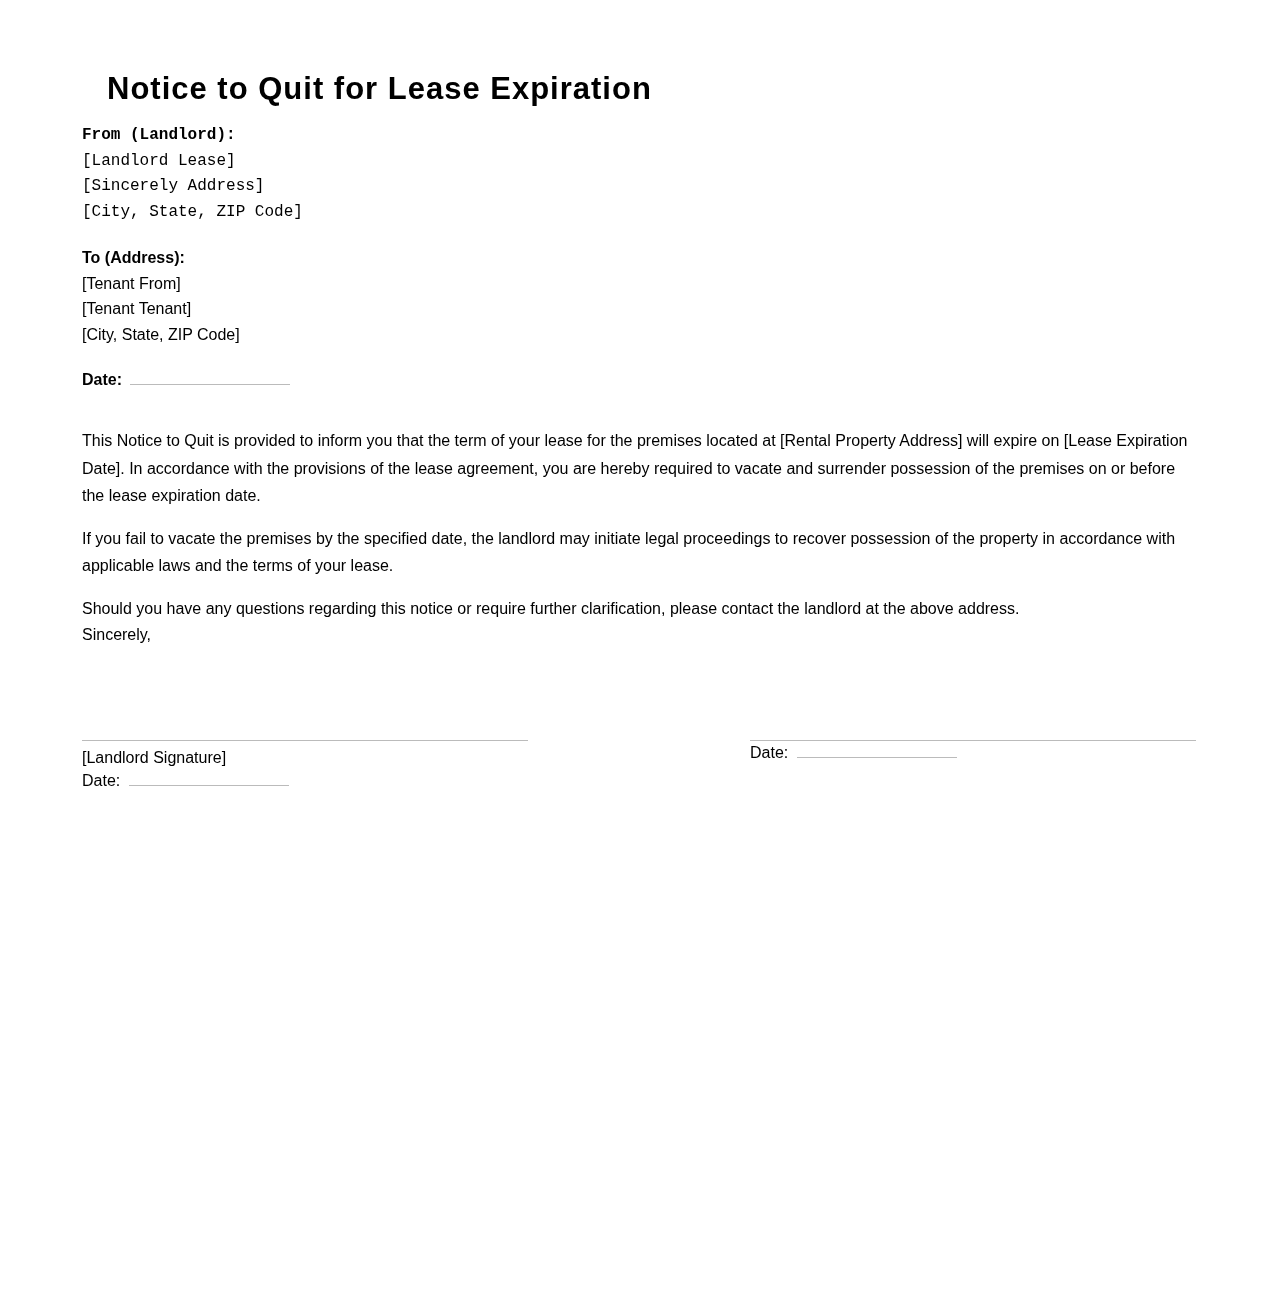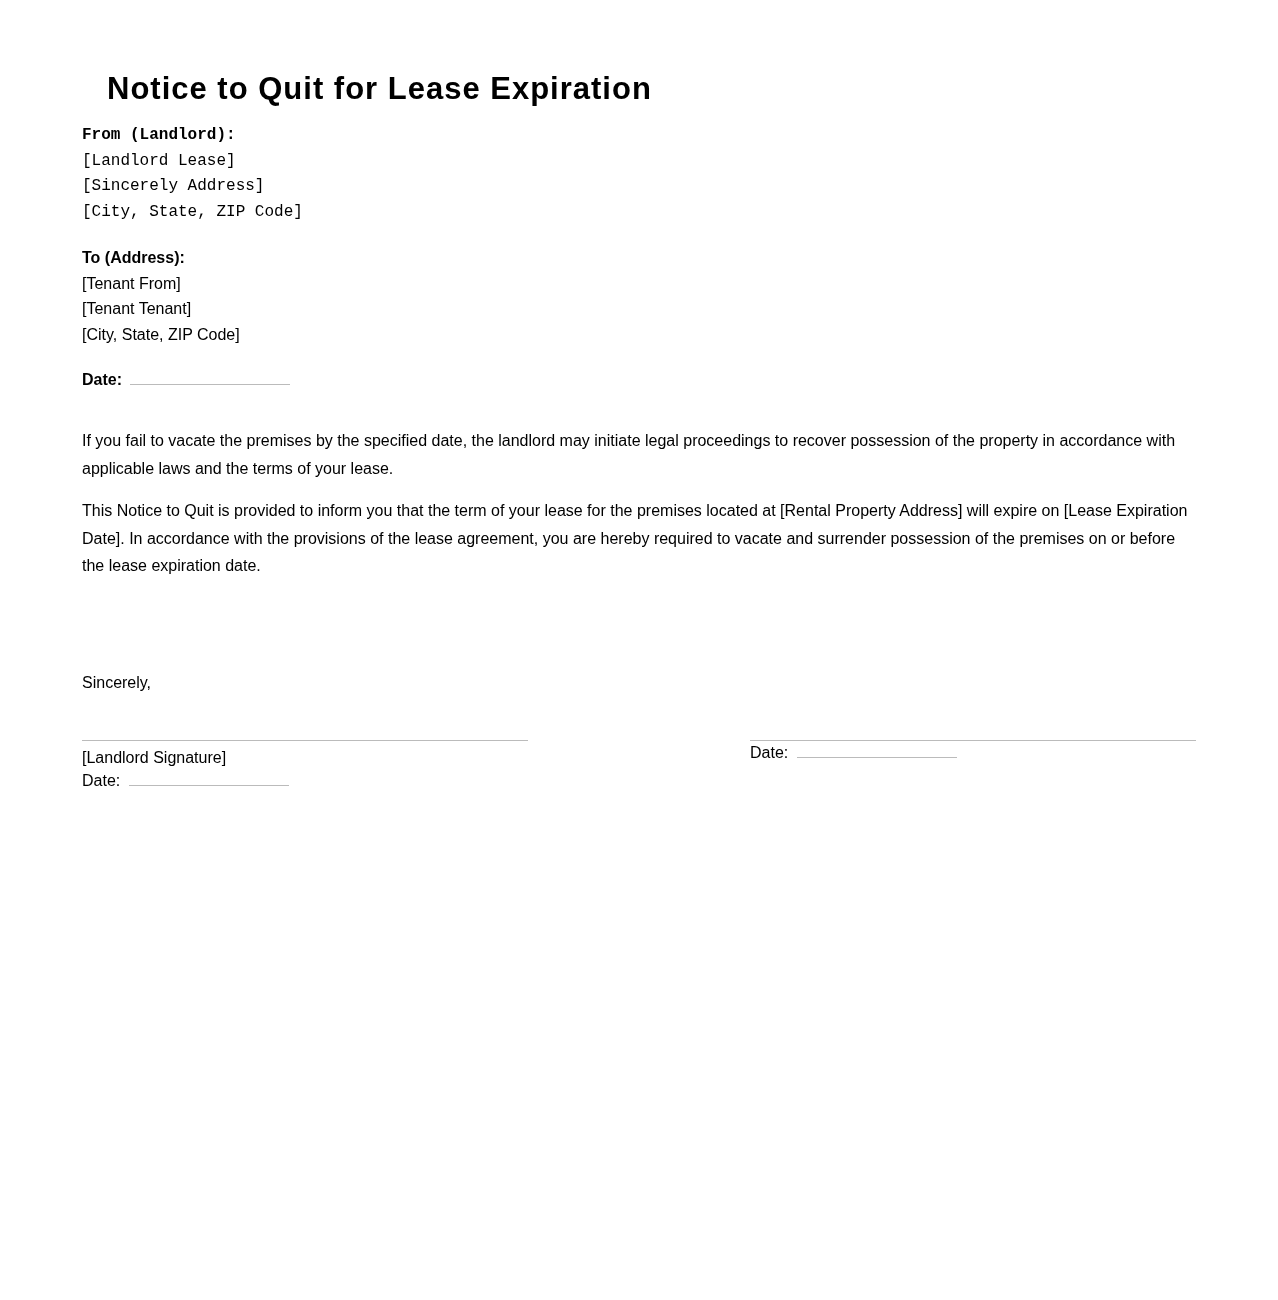--- a/index.html
+++ b/index.html
@@ -64,21 +64,21 @@
       top: 427px;
       width: 1114px;
       line-height: 27.5px;
     }
     .body-text p {
       margin: 0 0 15px 0;
     }
     .closing {
       position: absolute;
       left: 0;
-      top: 670px;
+      top: 622px;
       line-height: 25px;
     }
     .sig {
       position: absolute;
       top: 740px;
       width: 446px;
     }
     .sig-left { left: 0; }
     .sig-right { left: 668px; }
     .sig-line {
@@ -120,22 +120,23 @@
     <div>[Tenant Tenant]</div>
     <div>[City, State, ZIP Code]</div>
   </div>
 
   <div class="date-row">
     <span class="label">Date:</span>
     <span class="blank-line"></span>
   </div>
 
   <div class="body-text">
+    <p>This Notice to Quit is provided to inform you that the term of your lease for the premises located at [Rental Property Address] will expire on [Lease Expiration Date]. In accordance with the provisions of the lease agreement, you are hereby required to vacate and surrender possession of the premises on or before the lease expiration date.</p>
     <p>If you fail to vacate the premises by the specified date, the landlord may initiate legal proceedings to recover possession of the property in accordance with applicable laws and the terms of your lease.</p>
-    <p>This Notice to Quit is provided to inform you that the term of your lease for the premises located at [Rental Property Address] will expire on [Lease Expiration Date]. In accordance with the provisions of the lease agreement, you are hereby required to vacate and surrender possession of the premises on or before the lease expiration date.</p>
+    <p>Should you have any questions regarding this notice or require further clarification, please contact the landlord at the above address.</p>
   </div>
 
   <div class="closing">Sincerely,</div>
 
   <div class="sig sig-left">
     <div class="sig-line"></div>
     <div class="sig-label">[Landlord Signature]</div>
     <div class="sig-date">
       <span>Date:</span>
       <span class="blank-line"></span>

